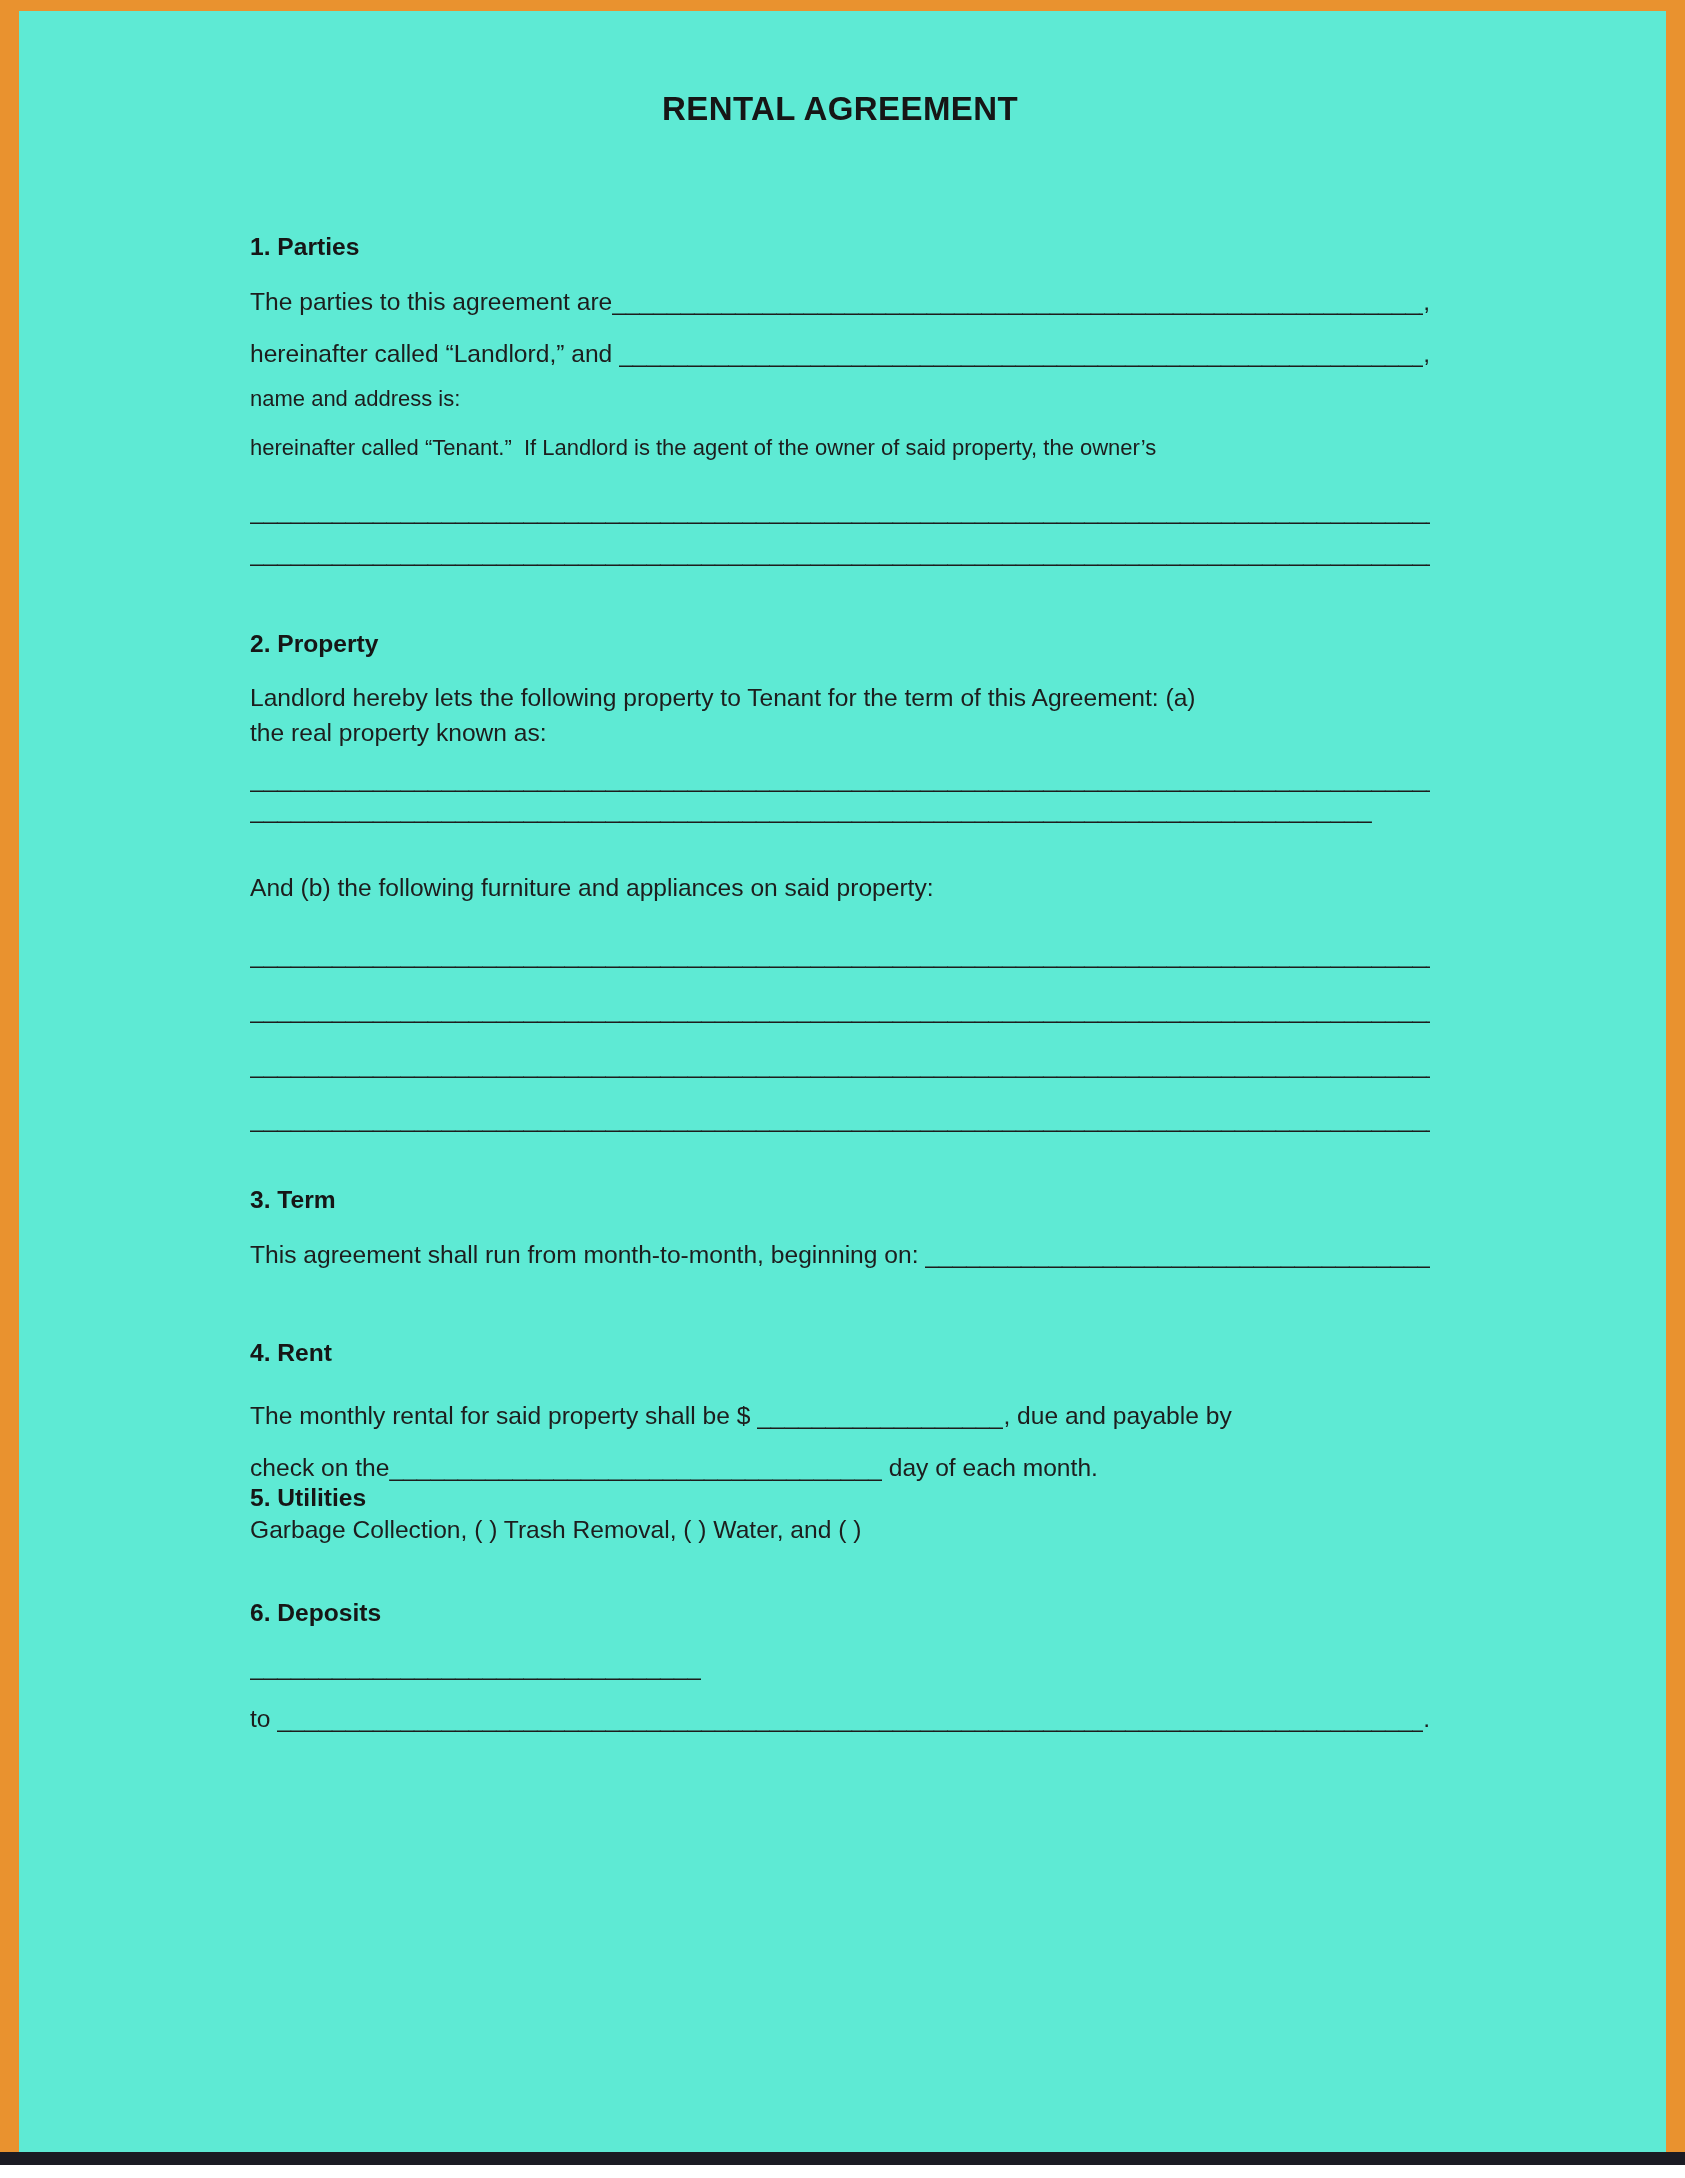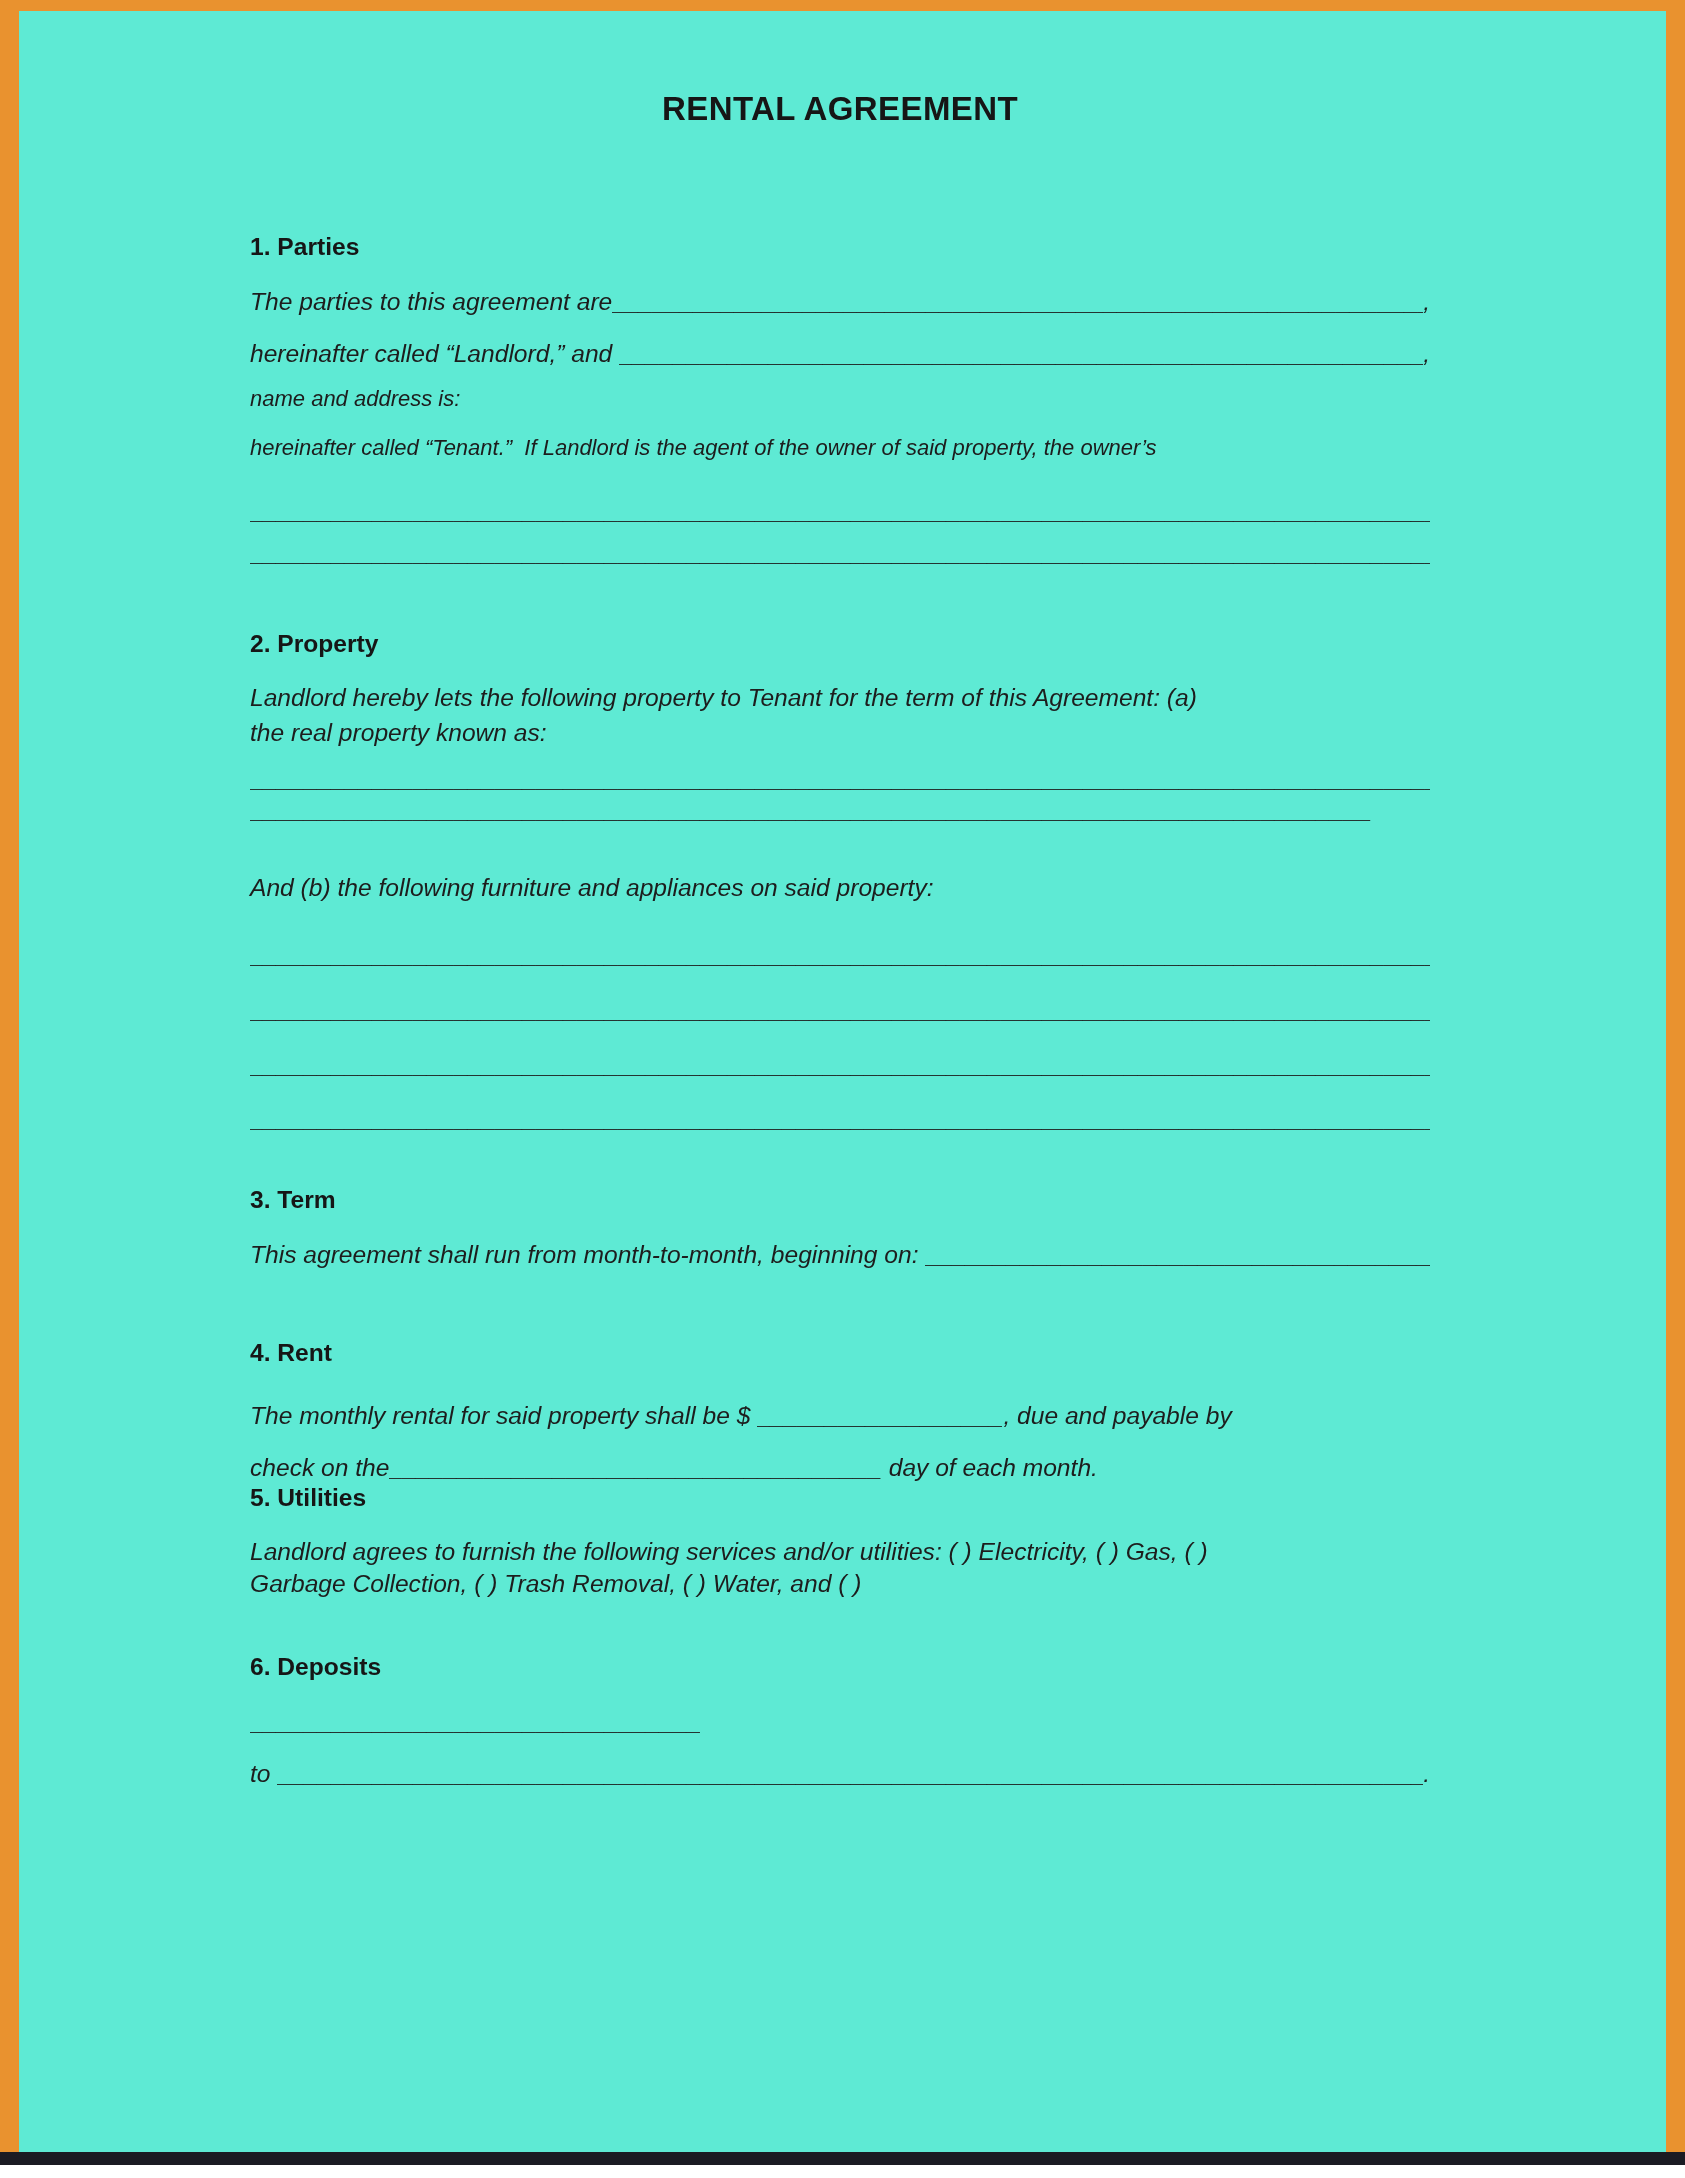--- a/index.html
+++ b/index.html
@@ -46,21 +46,21 @@
     color:#161616;
   }
   section{margin:0;}
   .line{
     display:flex;
     align-items:baseline;
     font-size:24.6px;
     line-height:30px;
     width:100%;
   }
-  .line span{white-space:pre;font-style:italic;}
+  .line span{white-space:pre;}
   .line.small{font-size:22px;line-height:26px;}
   .line.tight{line-height:35px;text-align:right;}
   .blank{
     display:inline-block;
     overflow:hidden;
     white-space:nowrap;
     vertical-align:baseline;
   }
   .blank.fill{
     flex:1 1 auto;
@@ -157,23 +157,20 @@
       </div>
       <div class="line" style="margin-top:22px">
         <span>check on the</span>
         <span class="blank fixed">____________________________________</span>
         <span> day of each month.</span>
       </div>
     </section>
 
     <section>
       <h2 style="">5. Utilities</h2>
-      <div class="line" style="margin-top:24.6px">
-        <span>Landlord agrees to furnish the following services and/or utilities: ( ) Electricity, ( ) Gas, ( )</span>
-      </div>
       <div class="line" style="margin-top:2px">
         <span>Garbage Collection, ( ) Trash Removal, ( ) Water, and ( )</span>
       </div>
     </section>
 
     <section>
       <h2 style="margin-top:53px">6. Deposits</h2>
       <div class="line" style="margin-top:24.6px">
         <span class="blank fixed">_________________________________</span>
       </div>

